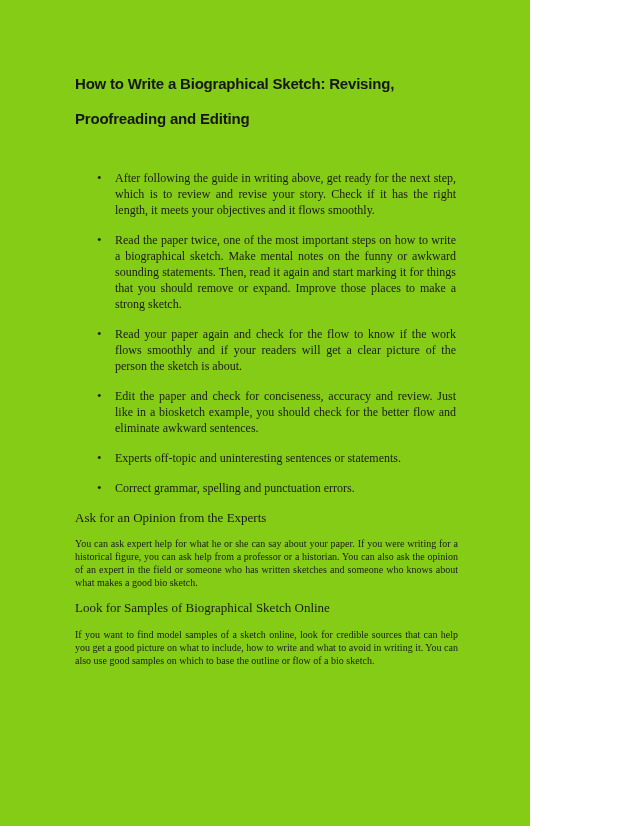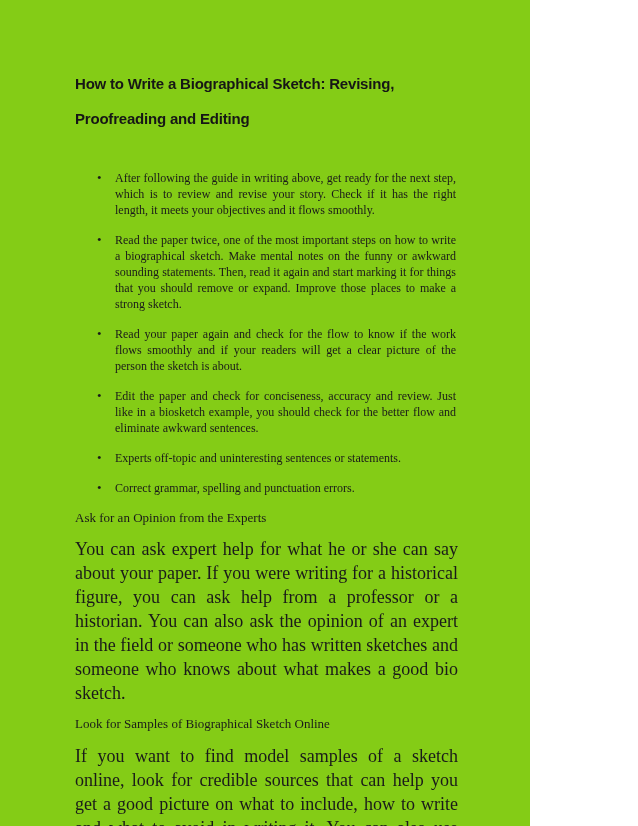--- a/index.html
+++ b/index.html
@@ -56,22 +56,22 @@
     margin: 0 0 11px 0;
     font-size: 13px;
     line-height: 16px;
     font-weight: normal;
   }
   .section-heading.tight {
     margin-bottom: 12px;
   }
   .para {
     margin: 8px 0 11px 0;
-    font-size: 18px;
-    line-height: 24px;
+    font-size: 10px;
+    line-height: 13px;
     text-align: justify;
   }
   a.doc-link {
     color: #2222dd;
     text-decoration: underline;
     cursor: pointer;
   }
 </style>
 </head>
 <body>

